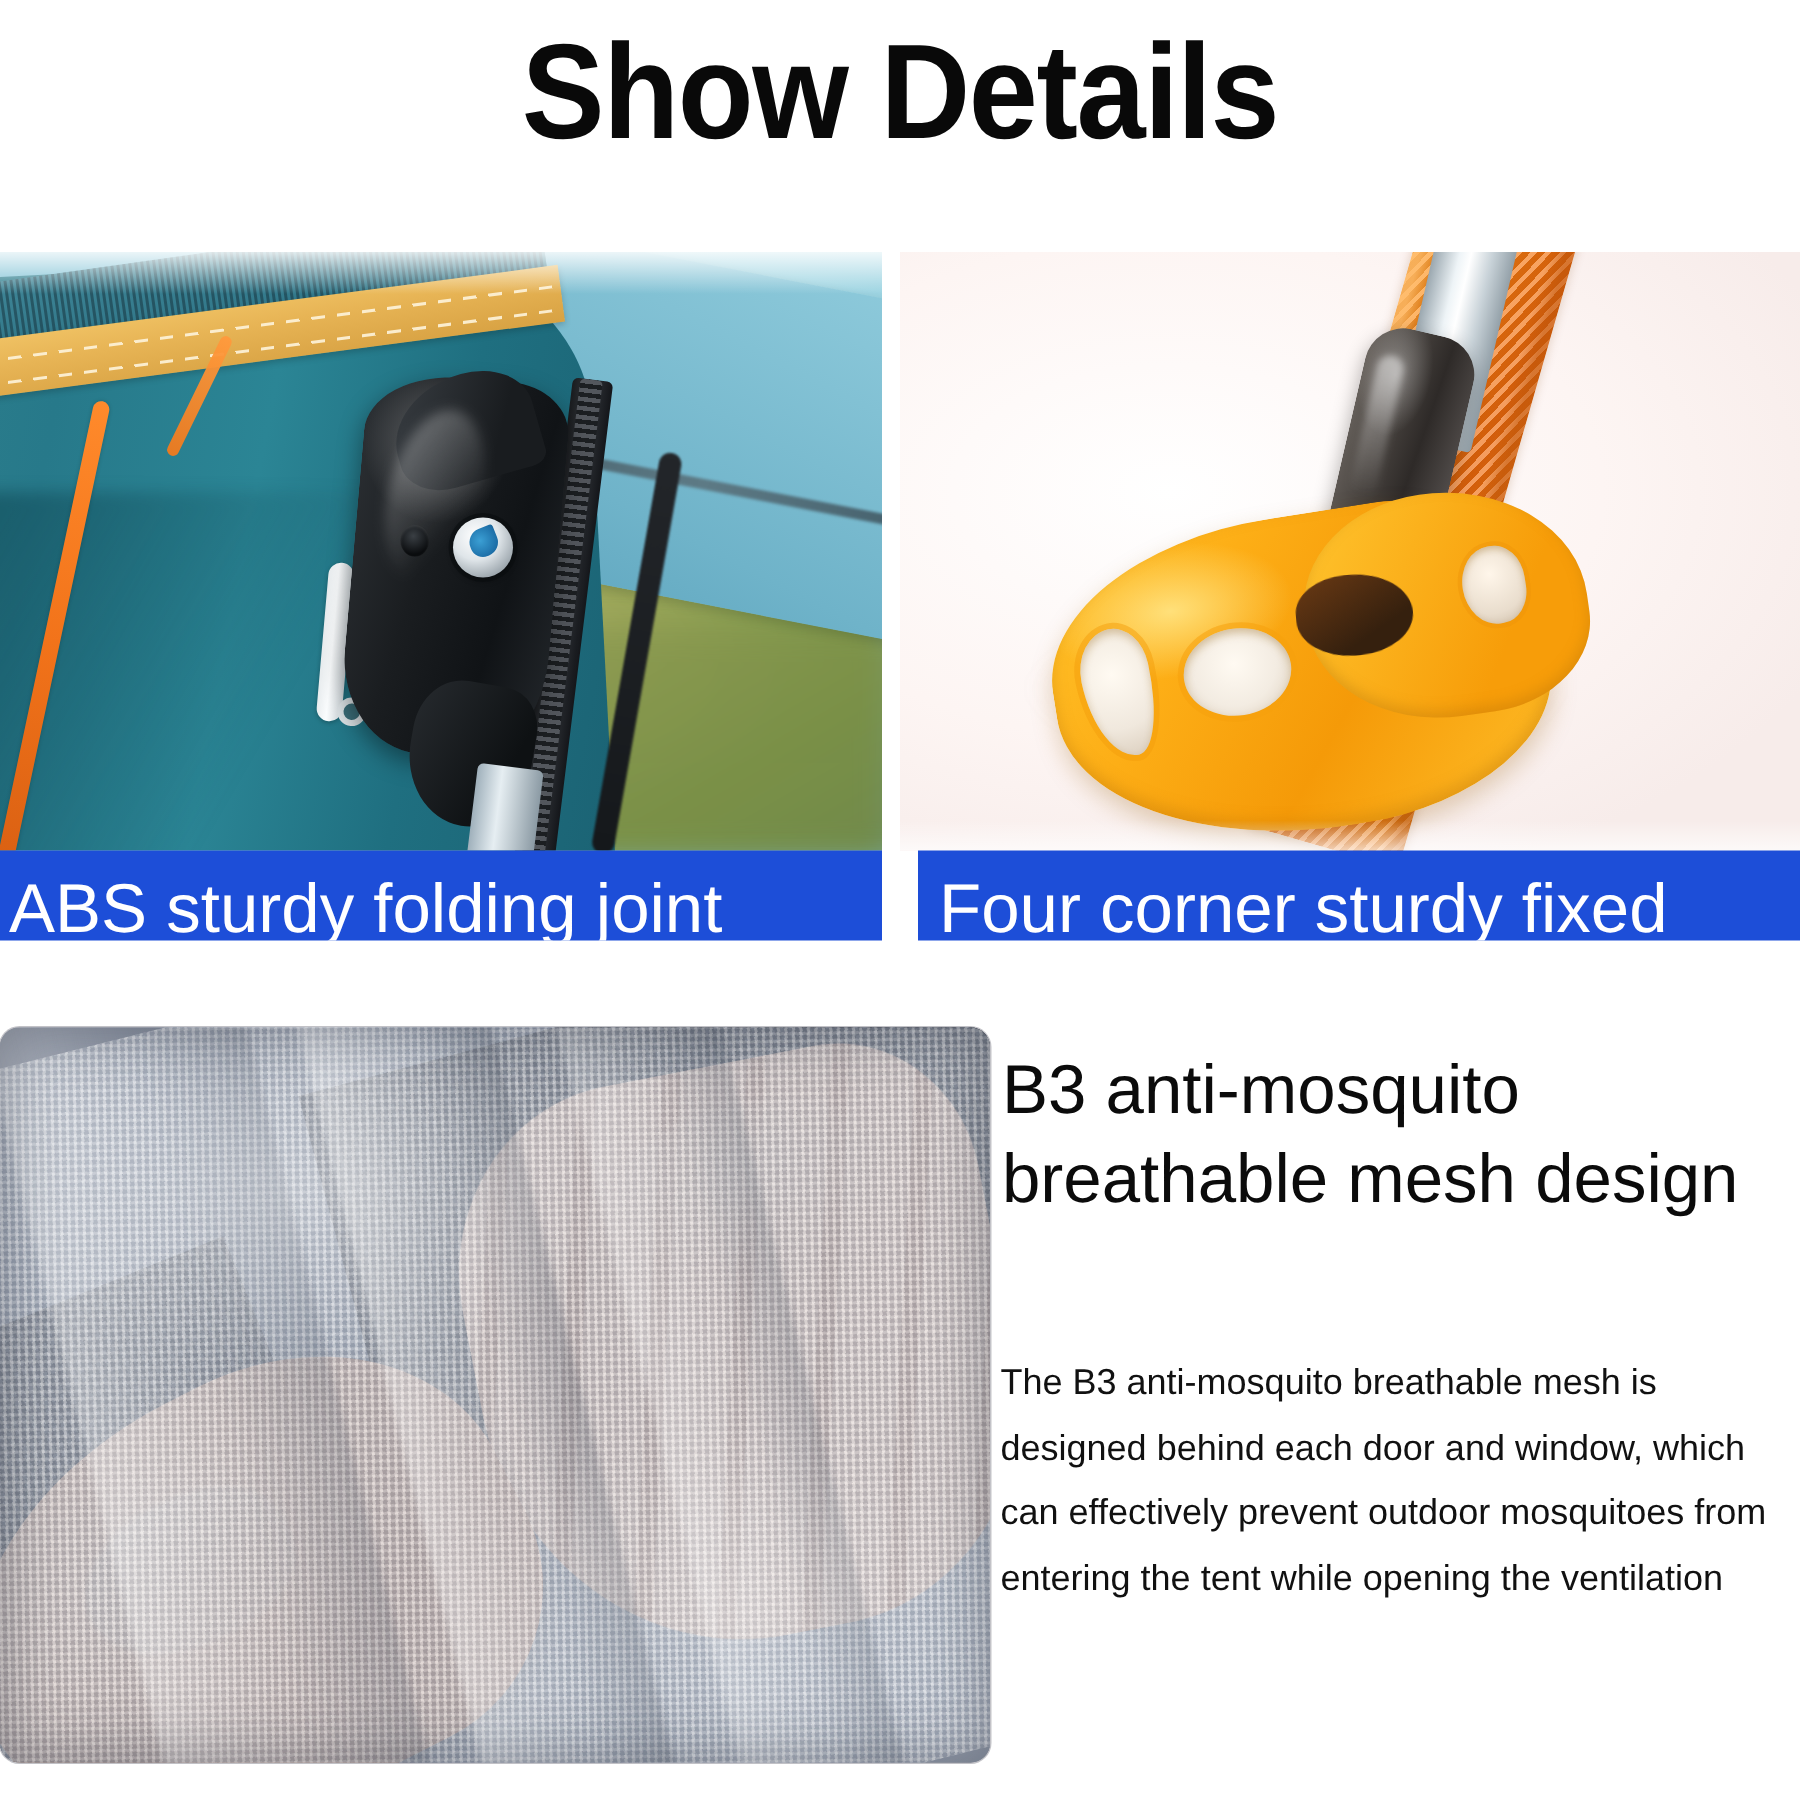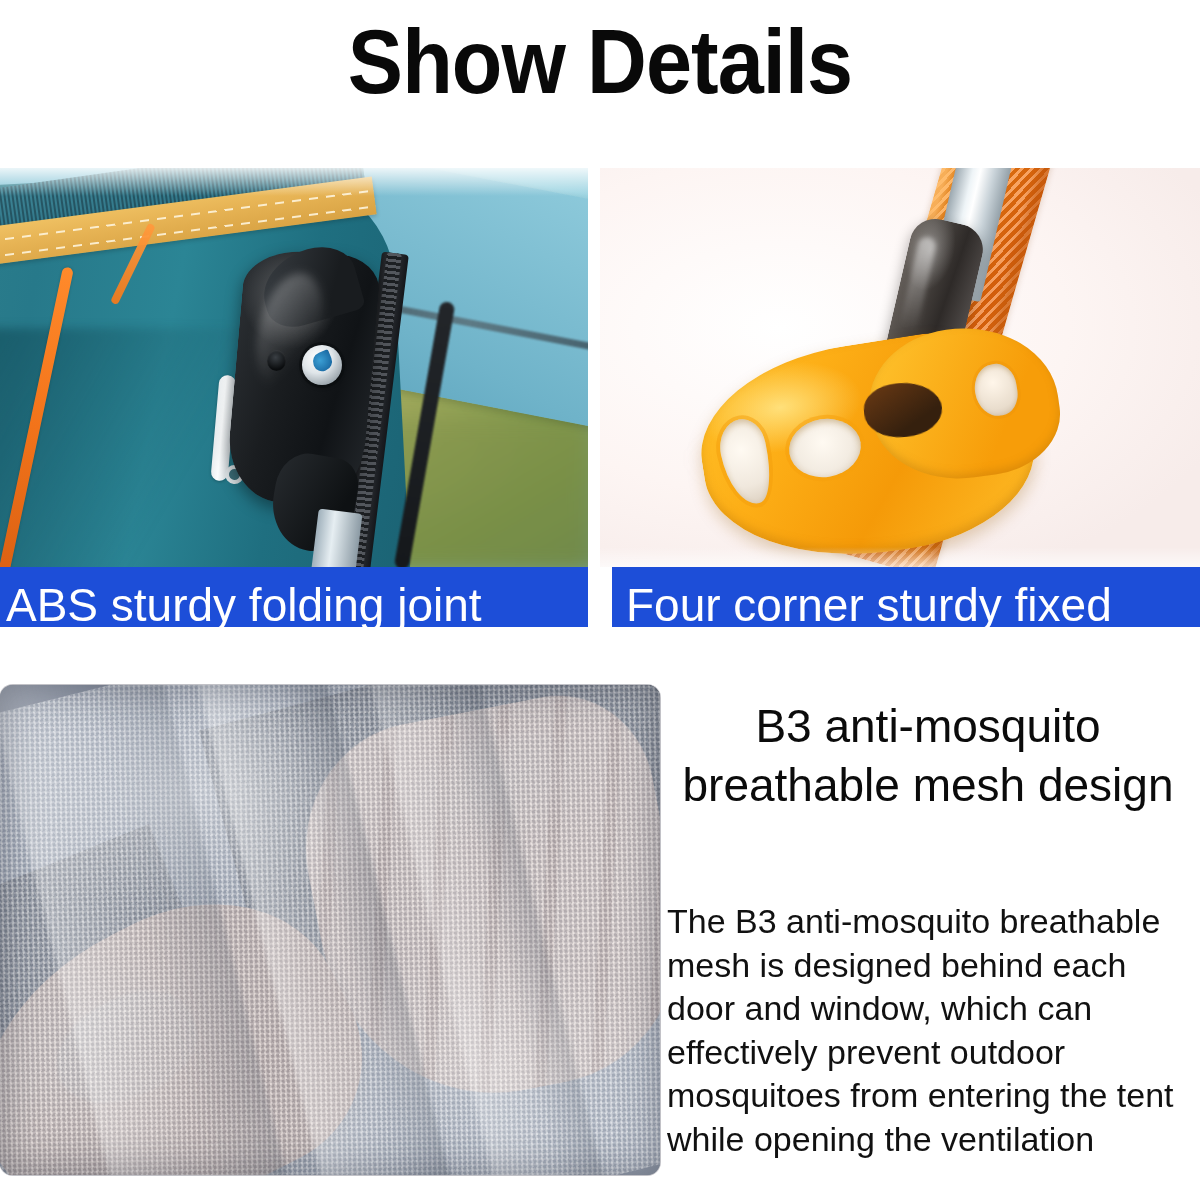--- a/index.html
+++ b/index.html
@@ -42,28 +42,27 @@
     height:60px;
     white-space:nowrap;
     overflow:hidden;
   }
   #caption-joint { left:0px;   top:567px; width:588px; padding-left:6px; }
   #caption-nail  { left:612px; top:567px; width:588px; padding-left:14px; }
 
   
   .mesh-heading {
     position:absolute; left:668px; top:697px; width:520px;
-    text-align:center;
     font-size:46px; line-height:59px;
     color:#0b0b0b;
   }
   .mesh-body {
     position:absolute; left:667px; top:900px; width:533px;
     text-align:left;
-    font-size:34px; line-height:43.5px;
+    font-size:24px; line-height:43.5px;
     color:#111111;
   }
 
   
   #photo-joint .sky {
     position:absolute; left:0; top:0; width:100%; height:100%;
     background:
       radial-gradient(ellipse 70% 55% at 88% 14%, #a8dbe6 0%, #89c8da 55%, #7cc0d4 100%),
       linear-gradient(170deg,#9ed4e2 0%,#7bbfd3 60%,#6fb6cc 100%);
   }

